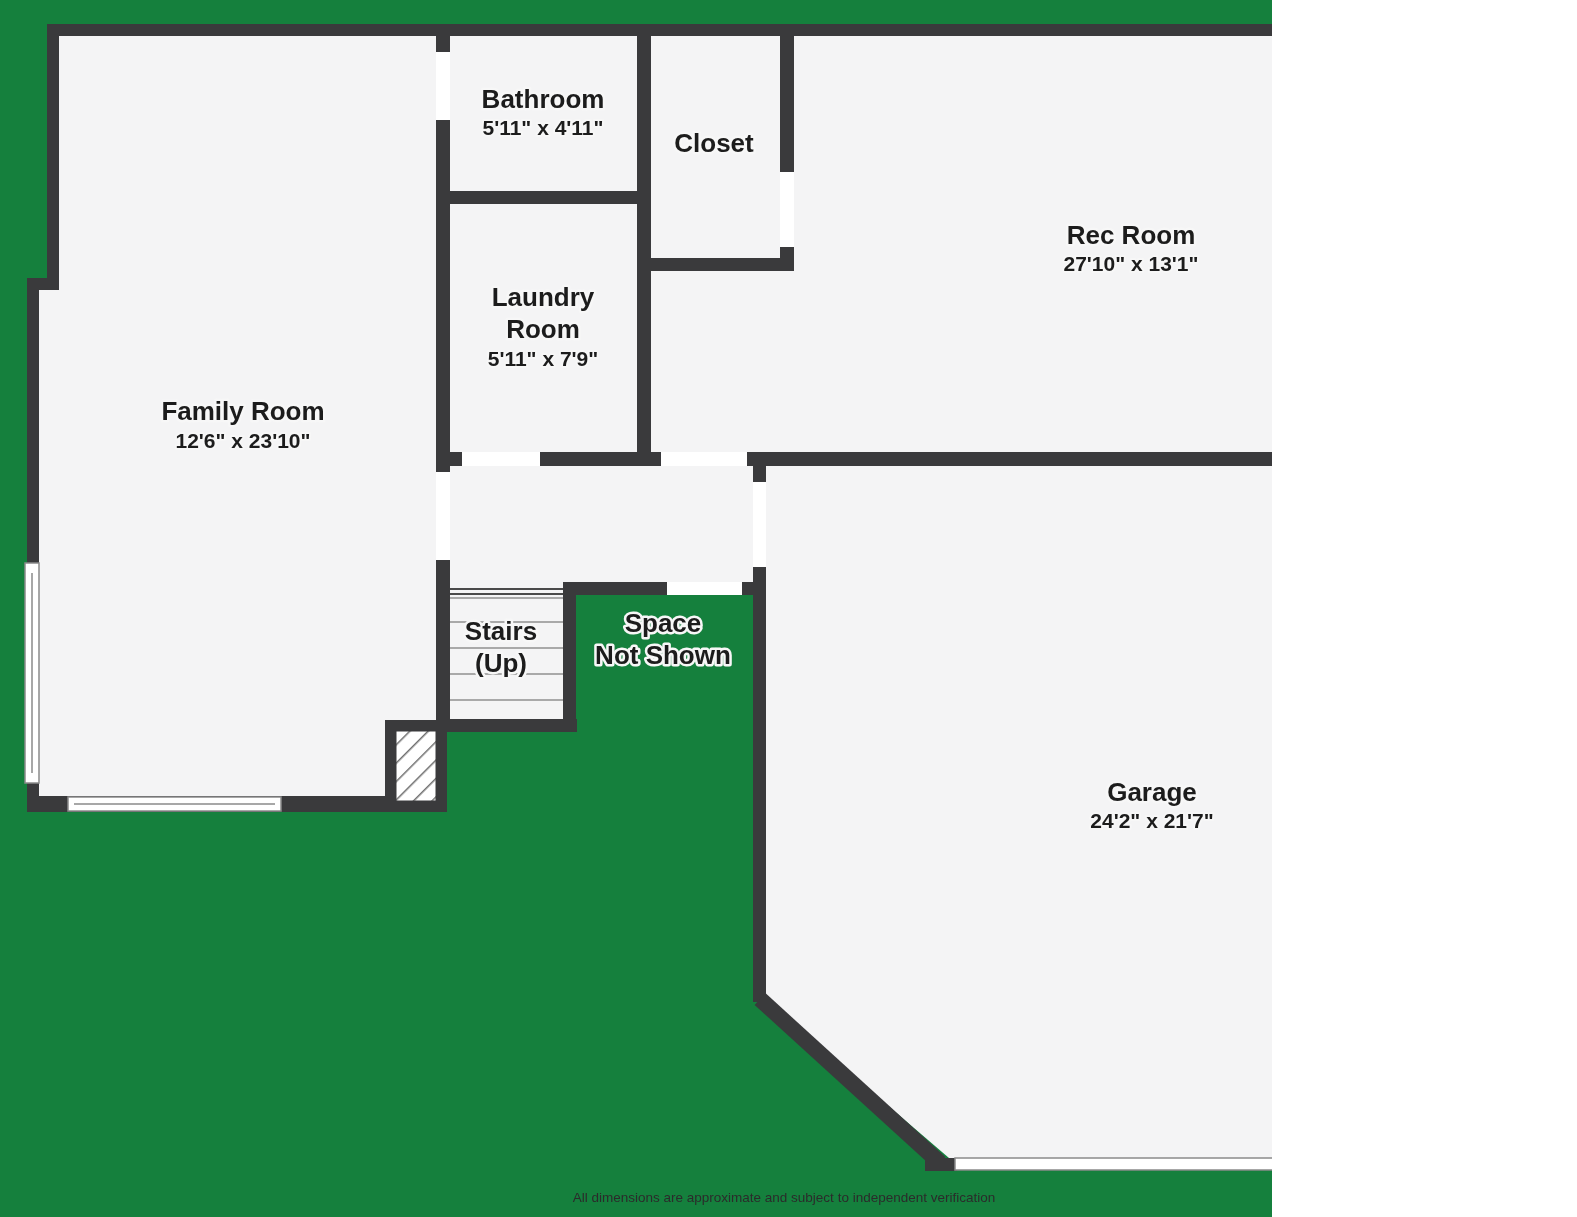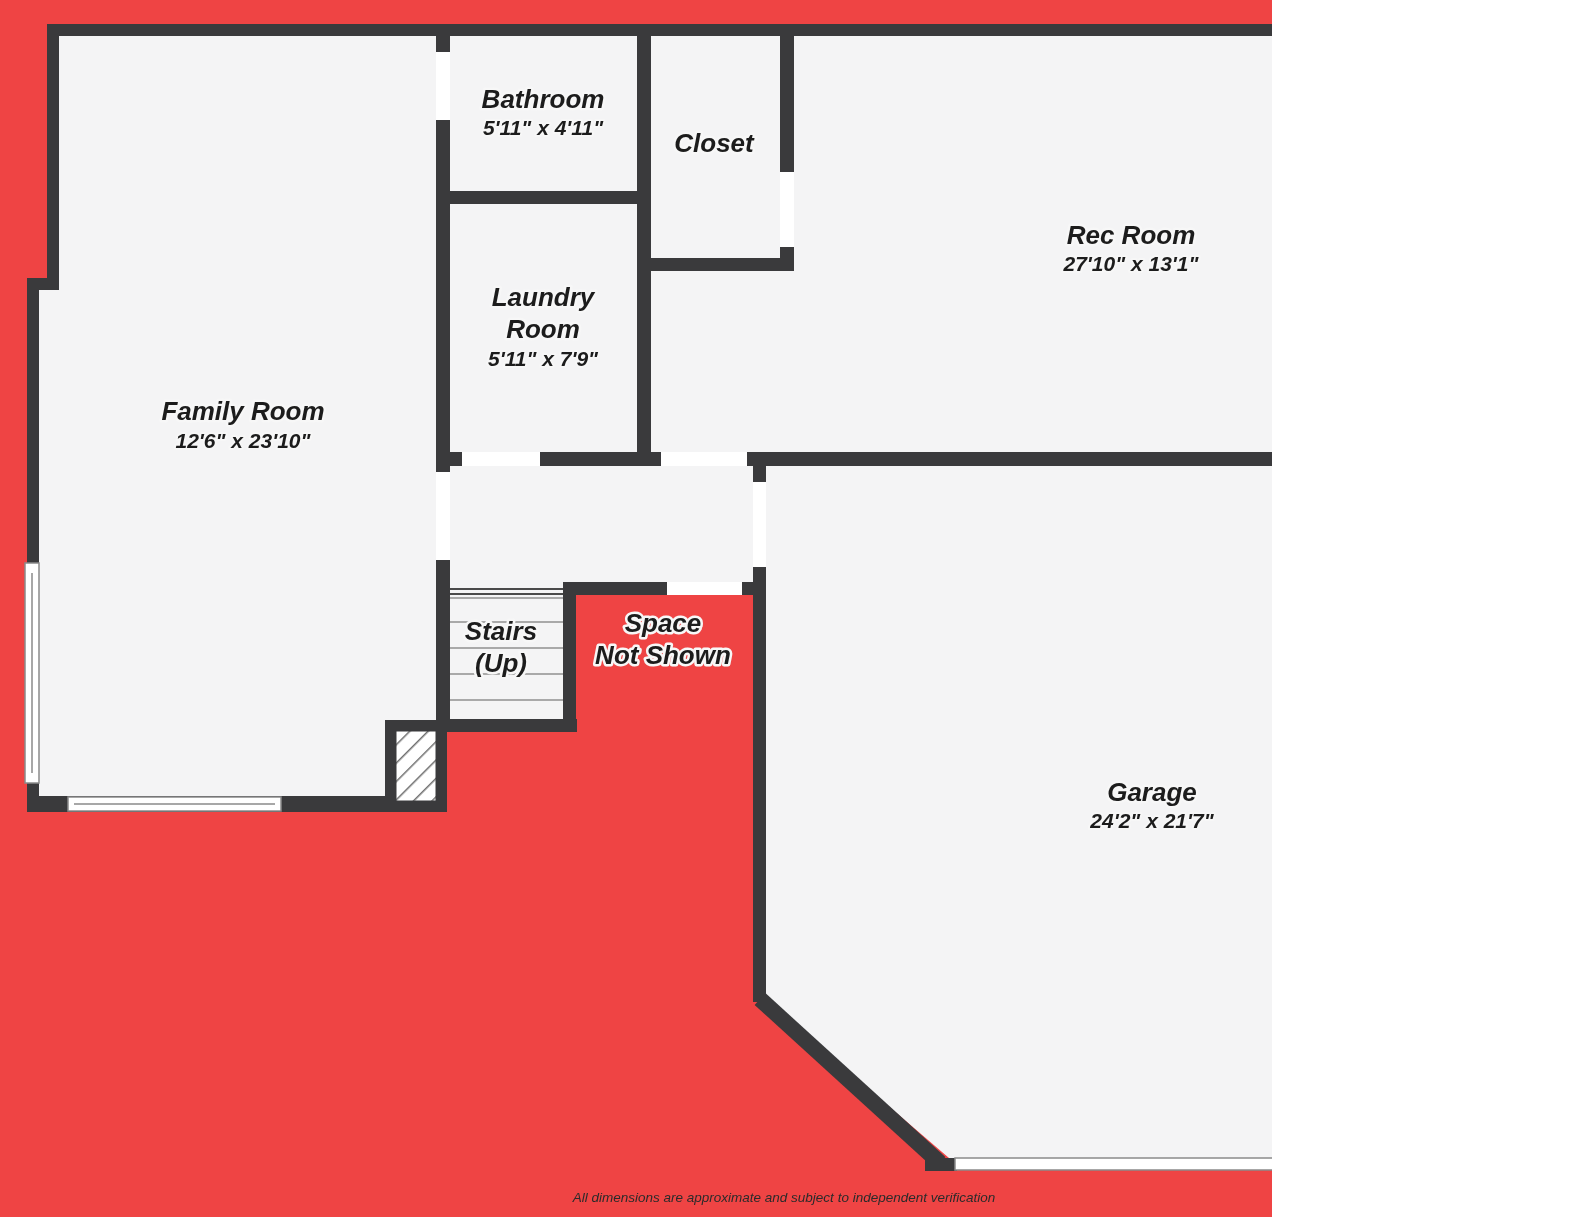--- a/index.html
+++ b/index.html
@@ -5,23 +5,22 @@
   html, body {
     margin: 0;
     padding: 0;
     background: #ffffff;
     font-family: "Liberation Sans", "DejaVu Sans", sans-serif;
   }
   .plan-wrap {
     position: relative;
     width: 1272px;
     height: 1217px;
-    background: #ef4444;
+    background: #15803d;
     overflow: hidden;
-    font-style: italic;
   }
   svg { display: block; }
   .room-name {
     font-family: "Liberation Sans", "DejaVu Sans", sans-serif;
     font-size: 26px;
     font-weight: bold;
     fill: #1c1c1c;
     stroke: #f7f7f7;
     stroke-width: 5px;
     paint-order: stroke;

